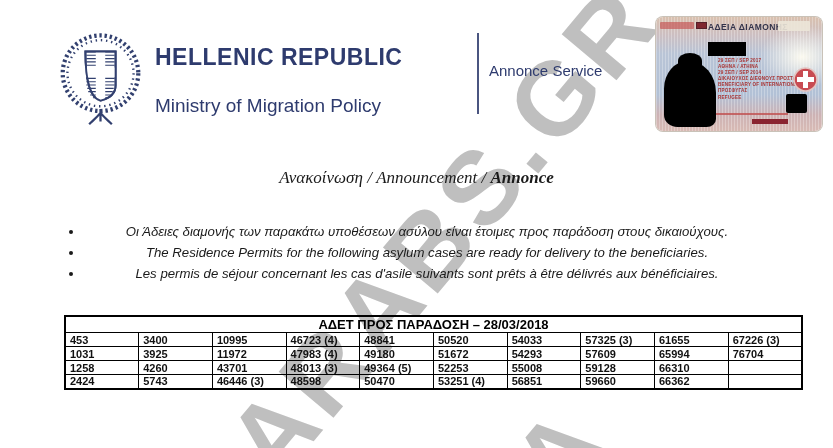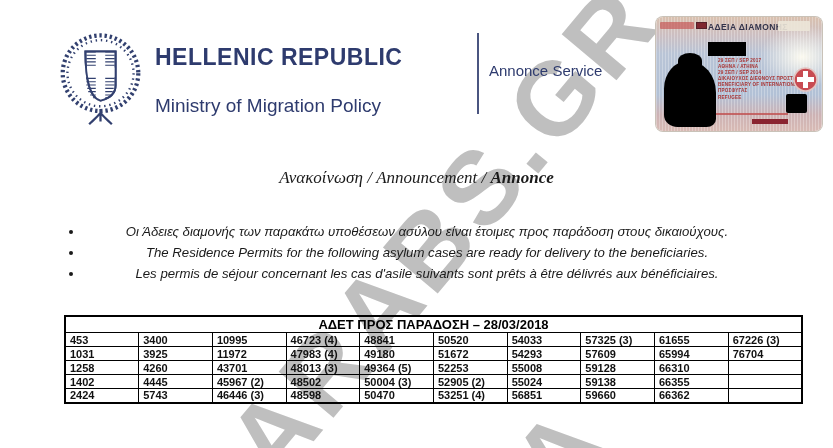--- a/index.html
+++ b/index.html
@@ -172,32 +172,20 @@
             <td>43701</td>
             <td>48013 (3)</td>
             <td>49364 (5)</td>
             <td>52253</td>
             <td>55008</td>
             <td>59128</td>
             <td>66310</td>
             <td></td>
           </tr>
           <tr>
-            <td>1402</td>
-            <td>4445</td>
-            <td>45967 (2)</td>
-            <td>48502</td>
-            <td>50004 (3)</td>
-            <td>52905 (2)</td>
-            <td>55024</td>
-            <td>59138</td>
-            <td>66355</td>
-            <td></td>
-          </tr>
-          <tr>
             <td>2424</td>
             <td>5743</td>
             <td>46446 (3)</td>
             <td>48598</td>
             <td>50470</td>
             <td>53251 (4)</td>
             <td>56851</td>
             <td>59660</td>
             <td>66362</td>
             <td></td>

